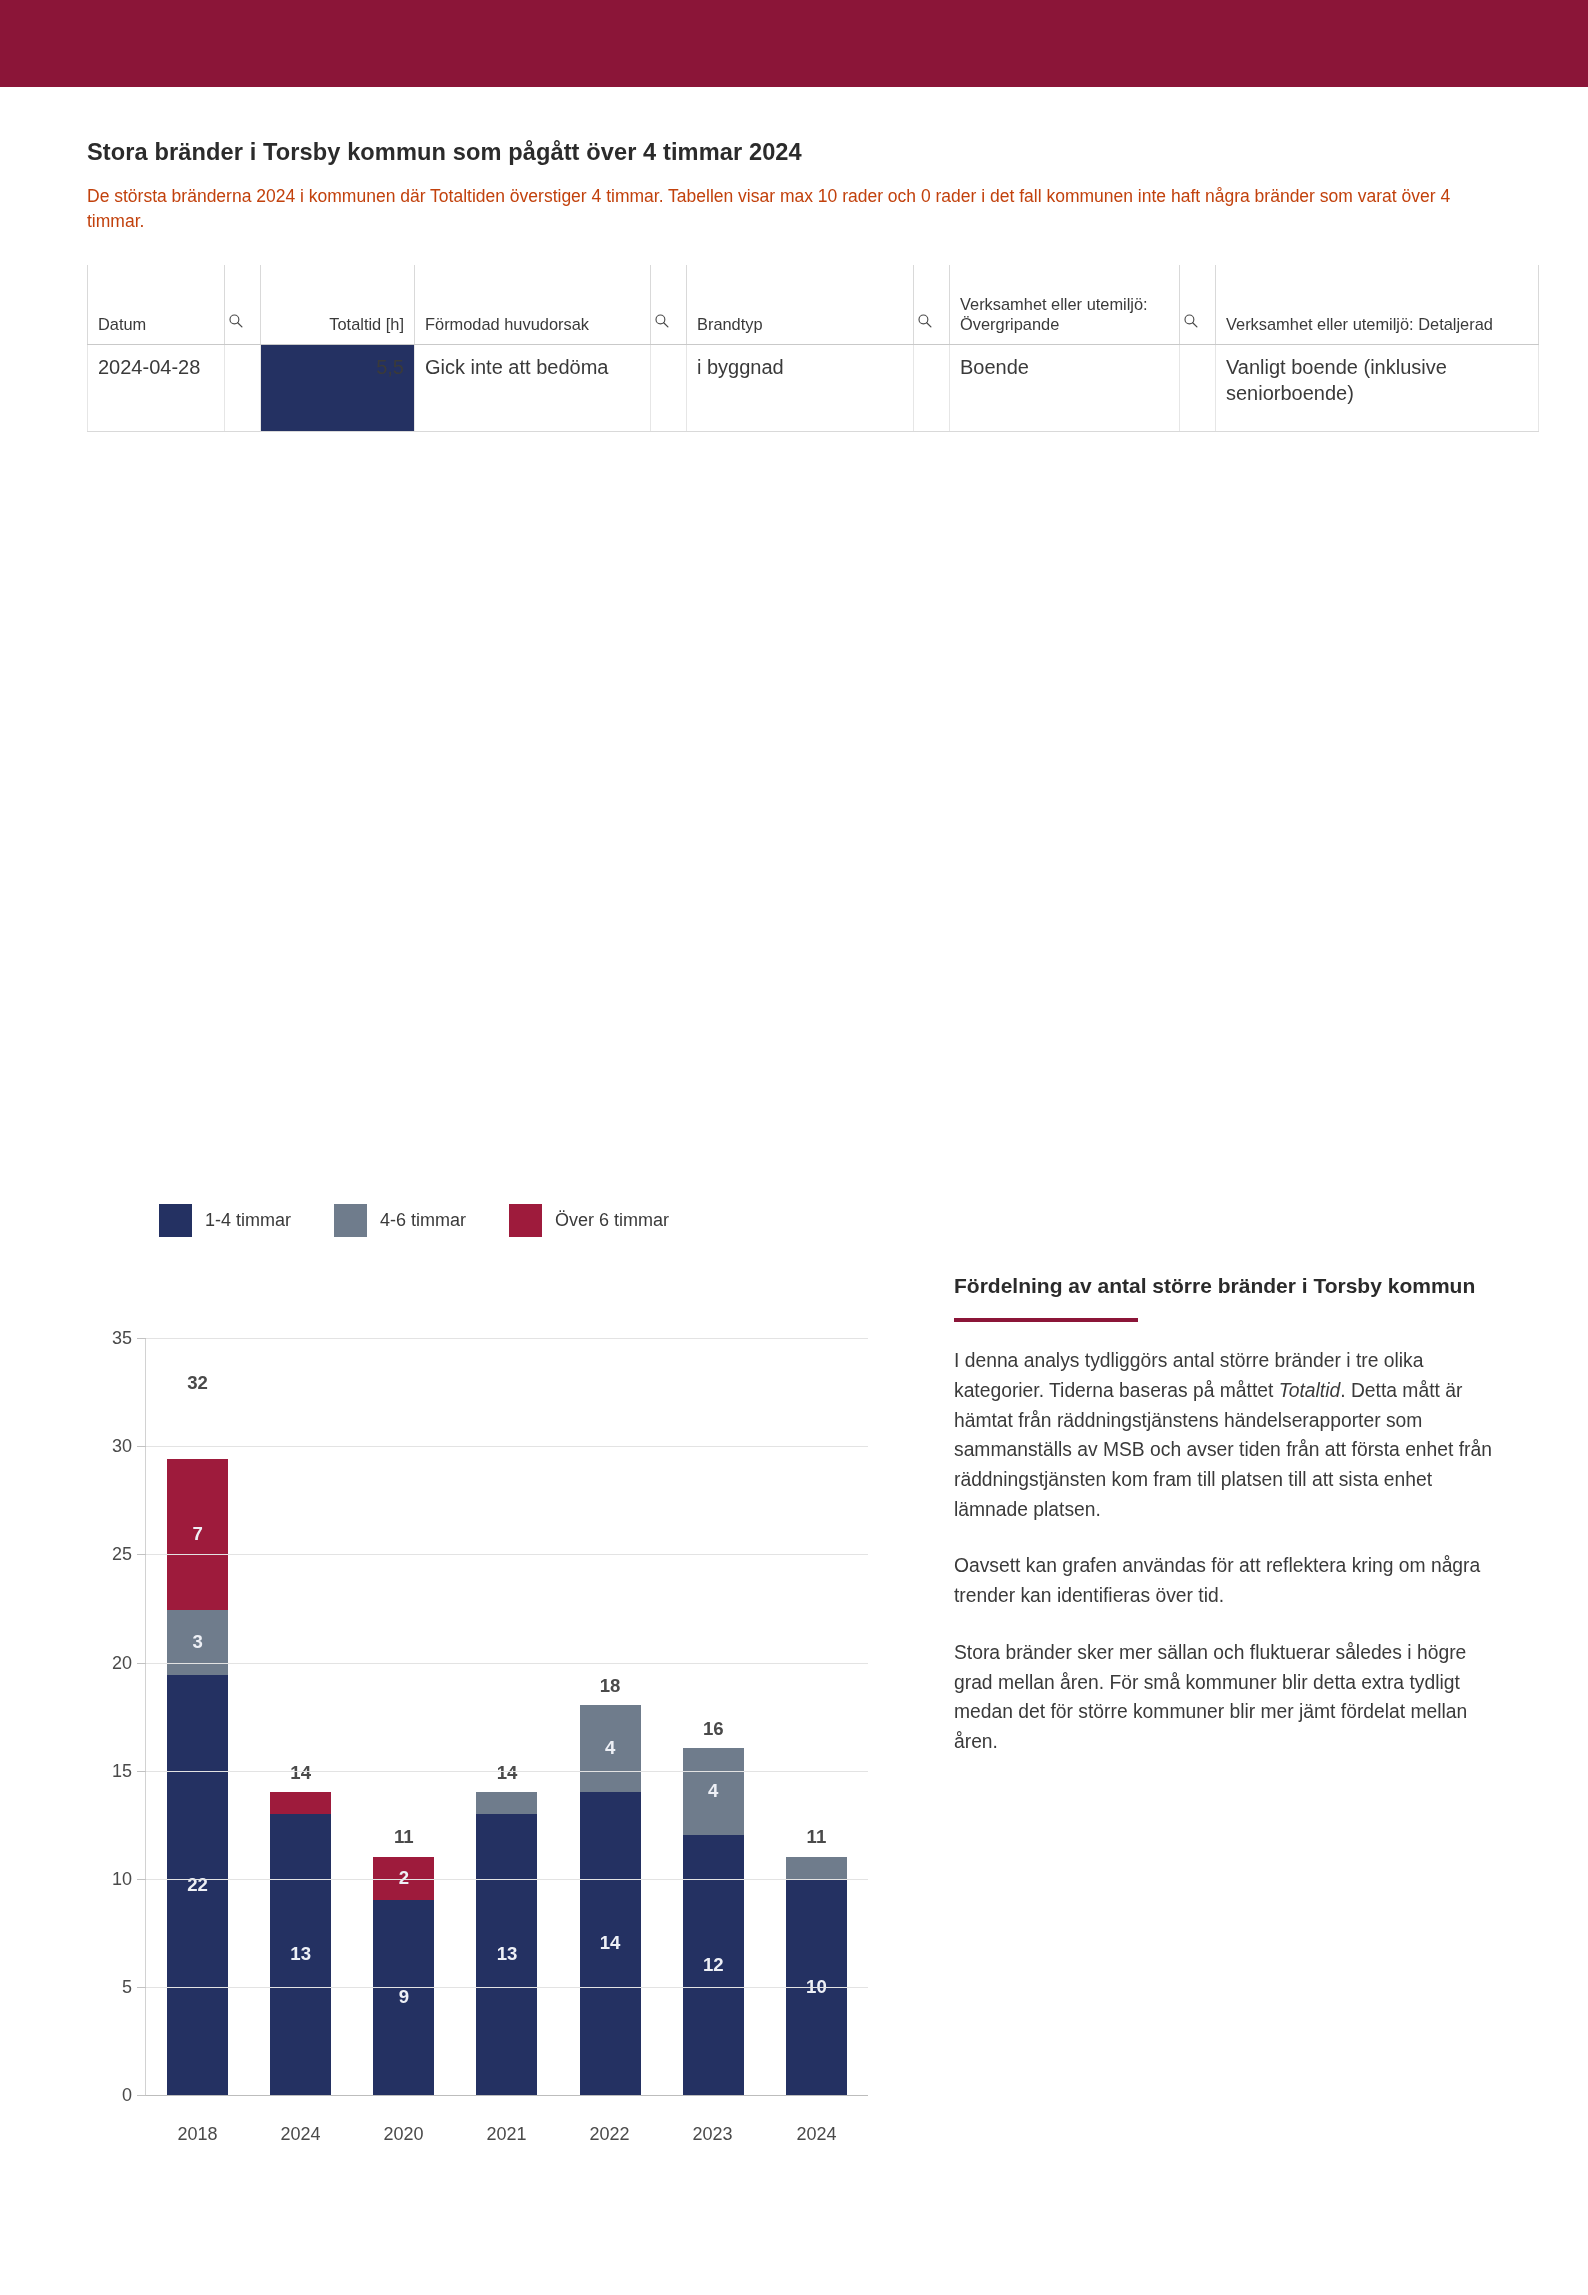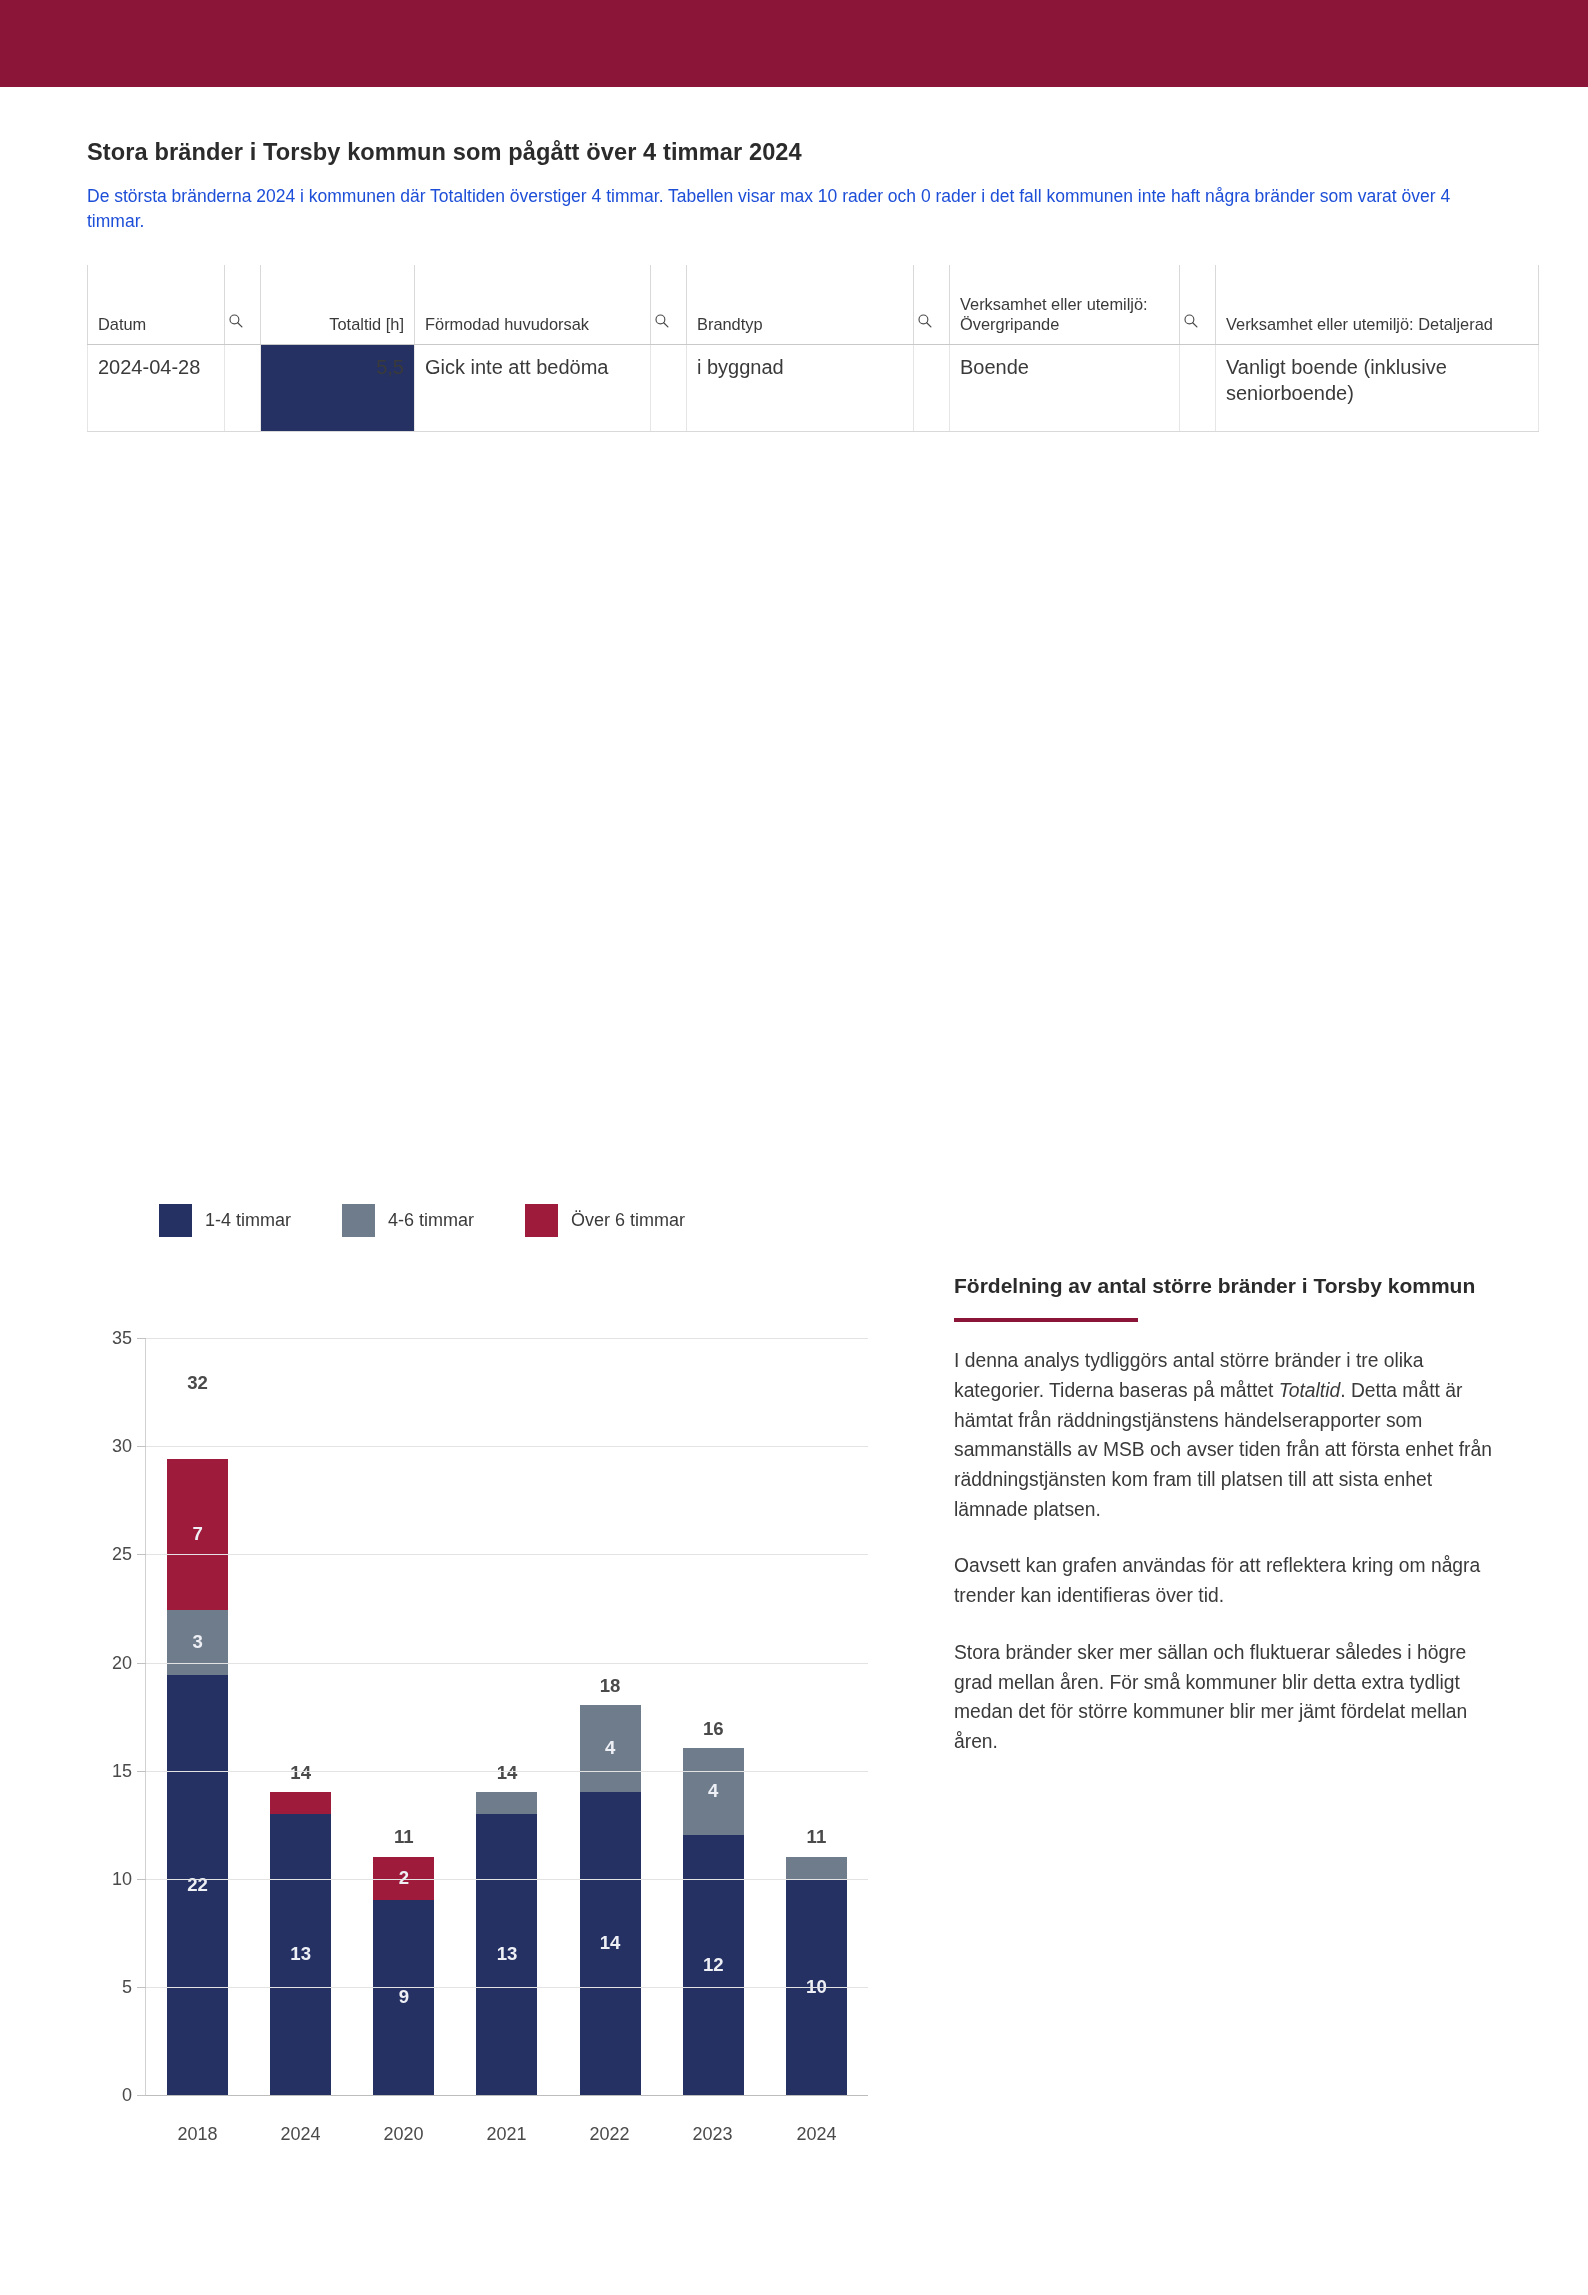--- a/index.html
+++ b/index.html
@@ -41,21 +41,21 @@
   .report-title {
     font-size: 23.6px;
     font-weight: bold;
     color: #2b2b2b;
     letter-spacing: 0.1px;
     margin: 52px 0 0 0;
   }
   .report-desc {
     font-size: 17.5px;
     line-height: 1.42;
-    color: #1d4ed8;
+    color: #c2410c;
     margin: 18px 0 0 0;
     max-width: 1400px;
   }
 
   
   .table-wrap {
     margin-top: 31px;
     width: 1415px;
   }
   table.data-table {
@@ -115,21 +115,21 @@
     left: 0; top: 1172px;
     width: 1588px;
   }
 
   
   .legend {
     position: absolute;
     left: 159px; top: 32px;
     display: flex;
     align-items: center;
-    gap: 8px;
+    gap: 0;
   }
   .legend-item { display: flex; align-items: center; margin-right: 43px; }
   .legend-swatch { width: 33px; height: 33px; display: inline-block; }
   .legend-label { font-size: 18px; color: #3a3a3a; margin-left: 13px; white-space: nowrap; }
 
   
   .chart-area {
     position: absolute;
     left: 84px; top: 150px;
     width: 800px;

